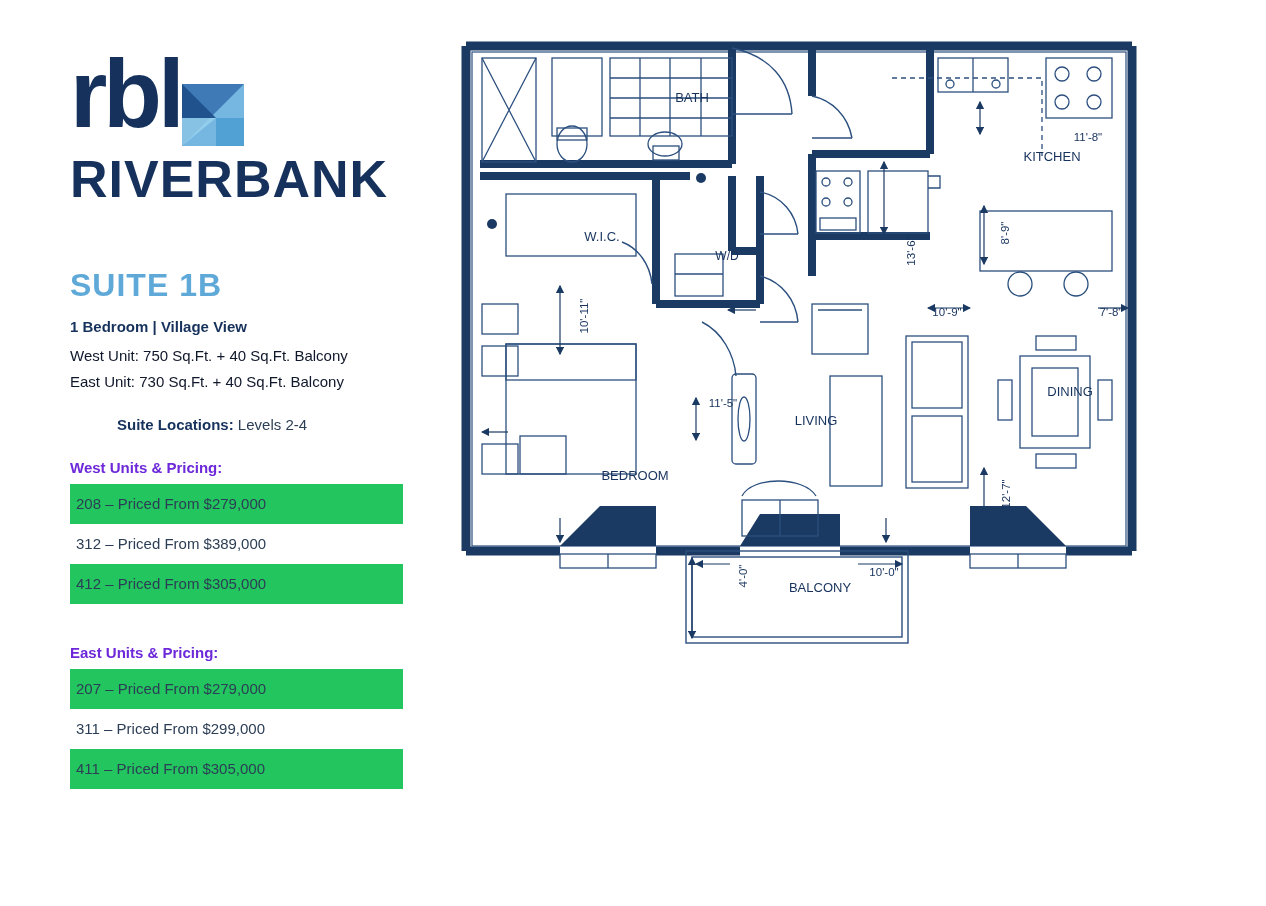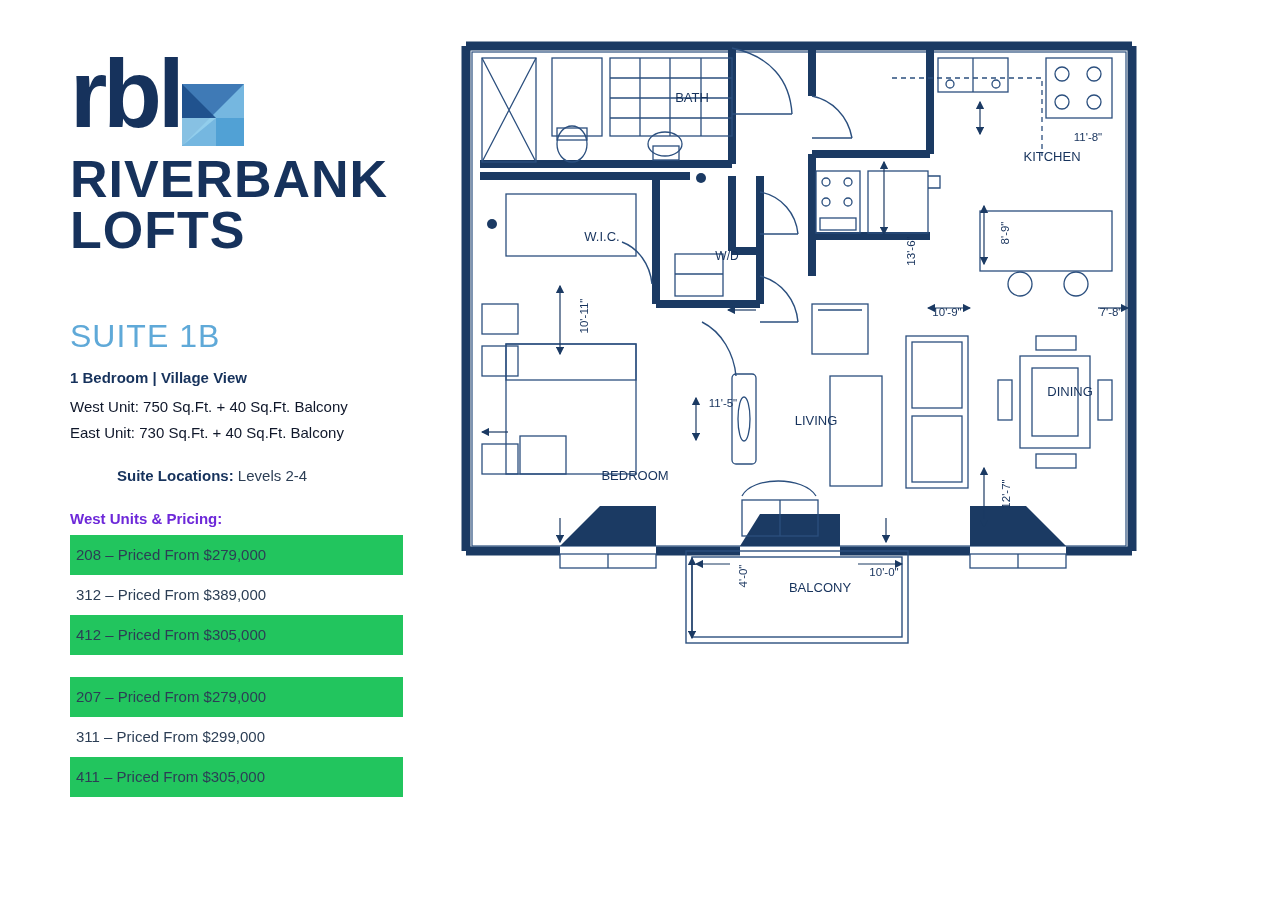--- a/index.html
+++ b/index.html
@@ -61,21 +61,21 @@
     letter-spacing: 1px;
     margin-top: 4px;
   }
   .brand .line2 { display: block; }
 
   .suite-title {
     margin-top: 62px;
     font-size: 32px;
     color: #5fa9d8;
     letter-spacing: 1px;
-    font-weight: normal;
+    font-weight: bold;
   }
 
   .suite-sub {
     margin-top: 14px;
     font-size: 15px;
     color: #16325c;
     font-weight: bold;
   }
   .sqft {
     margin-top: 12px;
@@ -132,21 +132,20 @@
       <div class="logo-tile t1"></div>
       <div class="logo-tile t2"></div>
       <div class="logo-tile t3"></div>
       <div class="logo-tile t5"></div>
       <div class="logo-tile t4"></div>
       <div class="logo-text">rbl</div>
     </div>
 
     <div class="brand">
       <span>RIVERBANK</span>
-      <span class="line2">LOFTS</span>
     </div>
 
     <div class="suite-title">SUITE 1B</div>
     <div class="suite-sub">1 Bedroom | Village View</div>
     <div class="sqft">West Unit: 750 Sq.Ft. + 40 Sq.Ft. Balcony</div>
     <div class="sqft">East Unit: 730 Sq.Ft. + 40 Sq.Ft. Balcony</div>
 
     <div class="locations">
       <b>Suite Locations:</b>
       <span>Levels 2-4</span>
@@ -154,20 +153,21 @@
 
     <div class="section-head">West Units &amp; Pricing:</div>
     <div class="price-list">
       <div class="price-row alt">208 – Priced From $279,000</div>
       <div class="price-row">312 – Priced From $389,000</div>
       <div class="price-row alt">412 – Priced From $305,000</div>
     </div>
 
     <div class="spacer-block"></div>
 
+    <div class="section-head">East Units &amp; Pricing:</div>
     <div class="price-list">
       <div class="price-row alt">207 – Priced From $279,000</div>
       <div class="price-row">311 – Priced From $299,000</div>
       <div class="price-row alt">411 – Priced From $305,000</div>
     </div>
   </div>
 
   <div class="plan-wrap">
     <svg class="plan-svg" width="700" height="620" viewBox="0 0 700 620">
 

